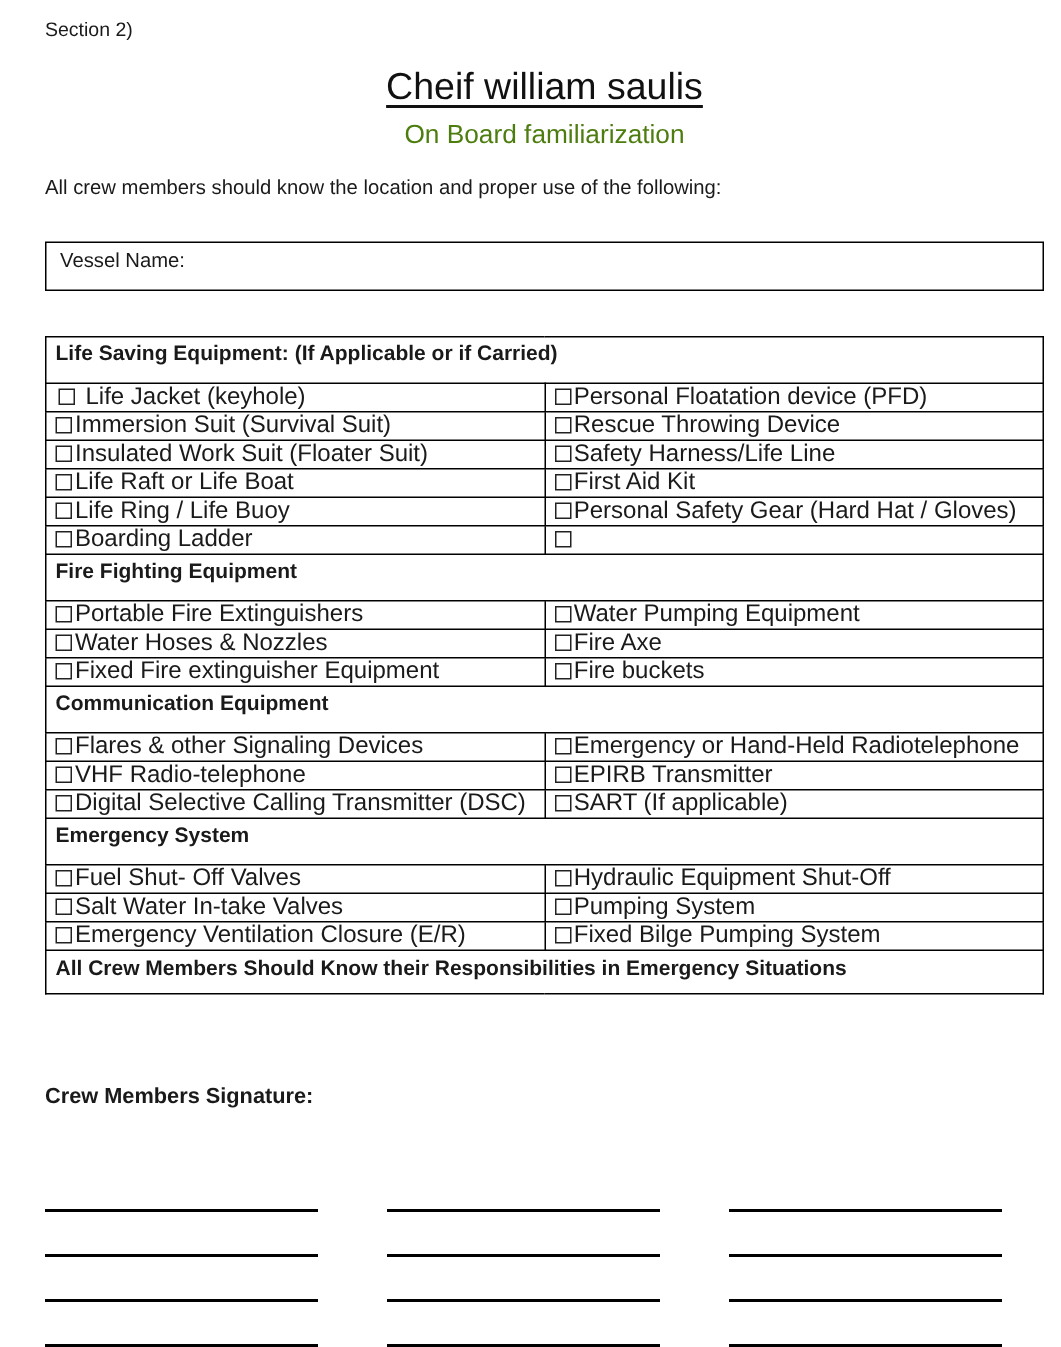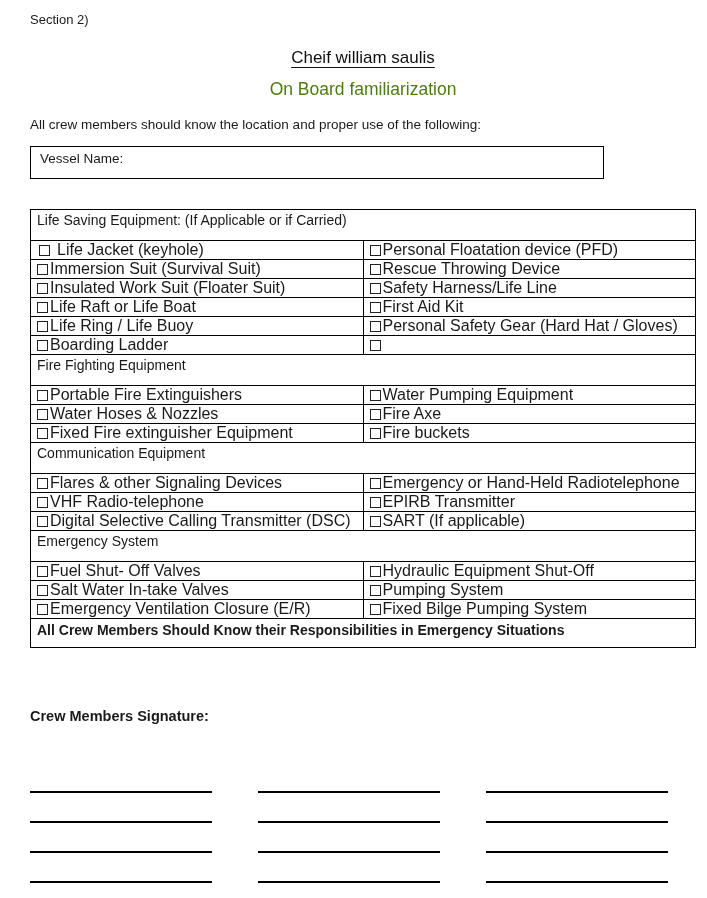--- a/index.html
+++ b/index.html
@@ -18,21 +18,21 @@
     box-sizing: border-box;
     width: 707px;
     padding: 12px 11px 0 30px;
   }
   .section-label {
     font-size: 13px;
     line-height: 15px;
   }
   .title {
     margin: 16px 0 0 0;
-    font-size: 17px;
+    font-size: 25px;
     font-weight: 400;
     line-height: 30px;
     text-align: center;
     text-decoration: underline;
     text-underline-offset: 4px;
     color: #111;
   }
   .subtitle {
     margin: 6px 0 0 0;
     font-size: 17.5px;
@@ -41,38 +41,38 @@
     text-align: center;
     color: #4d7c0f;
   }
   .intro {
     margin: 17px 0 0 0;
     font-size: 13.5px;
     line-height: 16px;
   }
   .vessel-box {
     box-sizing: border-box;
-    margin-top: 13px;
-    width: 574px;
+    margin-top: 28px;
+    width: 666px;
     height: 33px;
     border: 1.5px solid #000;
     padding: 4px 0 0 9px;
     font-size: 13.5px;
   }
   table.checklist {
     margin-top: 30px;
     width: 666px;
     border-collapse: collapse;
     table-layout: fixed;
   }
   table.checklist td {
     border: 1.5px solid #000;
   }
   td.sec-header {
-    font-weight: 400;
+    font-weight: 700;
     font-size: 14px;
     line-height: 17px;
     padding: 2px 6px 11px 6px;
     vertical-align: top;
   }
   td.item-cell {
     font-size: 16px;
     line-height: 16px;
     padding: 1px 6px 1px 6px;
     white-space: nowrap;

